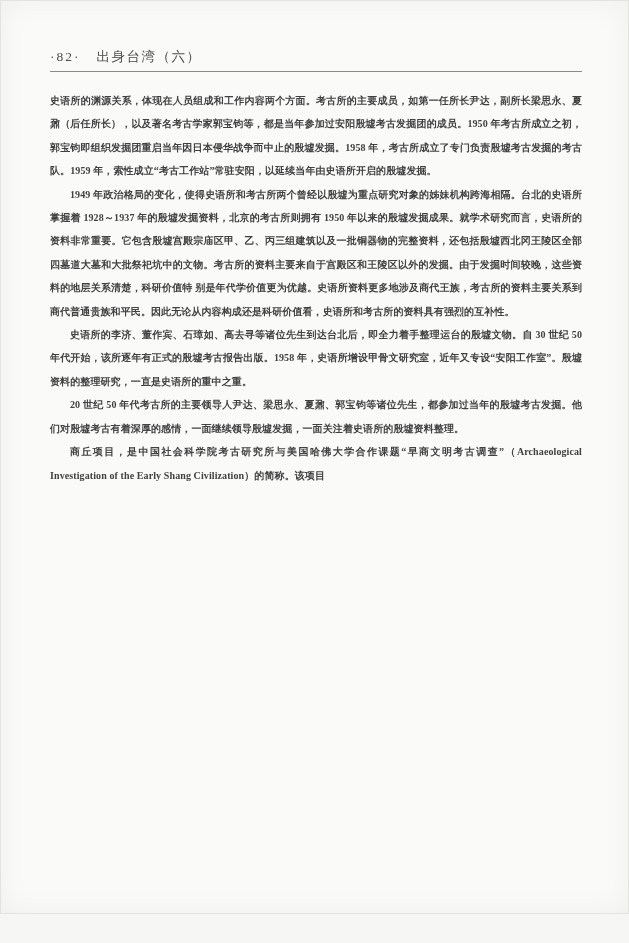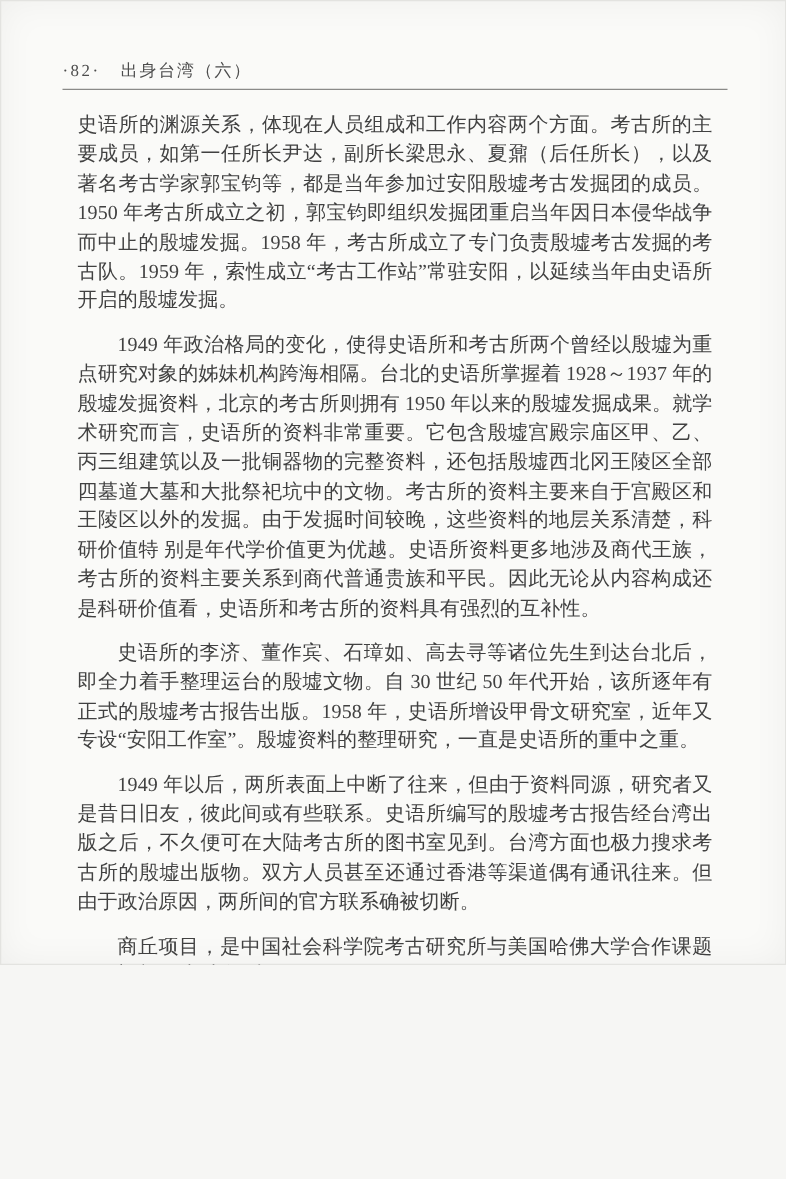--- a/index.html
+++ b/index.html
@@ -4,21 +4,21 @@
 <style>
   html, body {
     margin: 0;
     padding: 0;
     background: #f6f6f4;
   }
   .page {
     position: relative;
     box-sizing: border-box;
     width: 629px;
-    height: 772px;
+    height: 914px;
     background: #fafaf8;
     color: #444444;
     font-family: "Liberation Serif", "DejaVu Serif", serif;
     padding: 48px 47px 0 50px;
     box-shadow: inset 0 0 0 1px #e3e3e0, inset 0 0 30px rgba(0,0,0,0.05);
     overflow: hidden;
   }
   .running-head {
     display: flex;
     align-items: baseline;
@@ -30,27 +30,28 @@
   }
   .running-head .pageno {
     letter-spacing: 2px;
   }
   .head-rule {
     border: none;
     border-top: 1.2px solid #8a8a88;
     margin: 0 0 17px 0;
   }
   .body-text p {
-    margin: 12px;
-    font-size: 16px;
+    margin: 0;
+    font-size: 10px;
     line-height: 23.4px;
     text-align: justify;
     text-indent: 2em;
     letter-spacing: 0.1px;
     color: #414141;
+    font-weight: bold;
   }
   .body-text p.noindent {
     text-indent: 0;
   }
 </style>
 </head>
 <body>
 
 <div class="page">
 
@@ -58,17 +59,17 @@
     <span class="pageno">·82·</span>
     <span class="title">出身台湾（六）</span>
   </div>
 
   <hr class="head-rule">
 
   <div class="body-text">
     <p class="noindent">史语所的渊源关系，体现在人员组成和工作内容两个方面。考古所的主要成员，如第一任所长尹达，副所长梁思永、夏鼐（后任所长），以及著名考古学家郭宝钧等，都是当年参加过安阳殷墟考古发掘团的成员。1950 年考古所成立之初，郭宝钧即组织发掘团重启当年因日本侵华战争而中止的殷墟发掘。1958 年，考古所成立了专门负责殷墟考古发掘的考古队。1959 年，索性成立“考古工作站”常驻安阳，以延续当年由史语所开启的殷墟发掘。</p>
     <p>1949 年政治格局的变化，使得史语所和考古所两个曾经以殷墟为重点研究对象的姊妹机构跨海相隔。台北的史语所掌握着 1928～1937 年的殷墟发掘资料，北京的考古所则拥有 1950 年以来的殷墟发掘成果。就学术研究而言，史语所的资料非常重要。它包含殷墟宫殿宗庙区甲、乙、丙三组建筑以及一批铜器物的完整资料，还包括殷墟西北冈王陵区全部四墓道大墓和大批祭祀坑中的文物。考古所的资料主要来自于宫殿区和王陵区以外的发掘。由于发掘时间较晚，这些资料的地层关系清楚，科研价值特 别是年代学价值更为优越。史语所资料更多地涉及商代王族，考古所的资料主要关系到商代普通贵族和平民。因此无论从内容构成还是科研价值看，史语所和考古所的资料具有强烈的互补性。</p>
     <p>史语所的李济、董作宾、石璋如、高去寻等诸位先生到达台北后，即全力着手整理运台的殷墟文物。自 30 世纪 50 年代开始，该所逐年有正式的殷墟考古报告出版。1958 年，史语所增设甲骨文研究室，近年又专设“安阳工作室”。殷墟资料的整理研究，一直是史语所的重中之重。</p>
-    <p>1949 年以后，两所表面上中断了往来，但由于资料同源，研究者又是昔日旧友，彼此间或有些联系。史语所编写的殷墟考古报告经台湾出版之后，不久便可在大陆考古所的图书室见到。台湾方面也极力搜求考古所的殷墟出版物。双方人员甚至还通过香港等渠道偶有通讯往来。但由于政治原因，两所间的官方联系确被切断。</p>
+    <p>20 世纪 50 年代考古所的主要领导人尹达、梁思永、夏鼐、郭宝钧等诸位先生，都参加过当年的殷墟考古发掘。他们对殷墟考古有着深厚的感情，一面继续领导殷墟发掘，一面关注着史语所的殷墟资料整理。</p>
     <p>商丘项目，是中国社会科学院考古研究所与美国哈佛大学合作课题“早商文明考古调查”（Archaeological Investigation of the Early Shang Civilization）的简称。该项目</p>
   </div>
 
 </div>
 
 </body></html>

